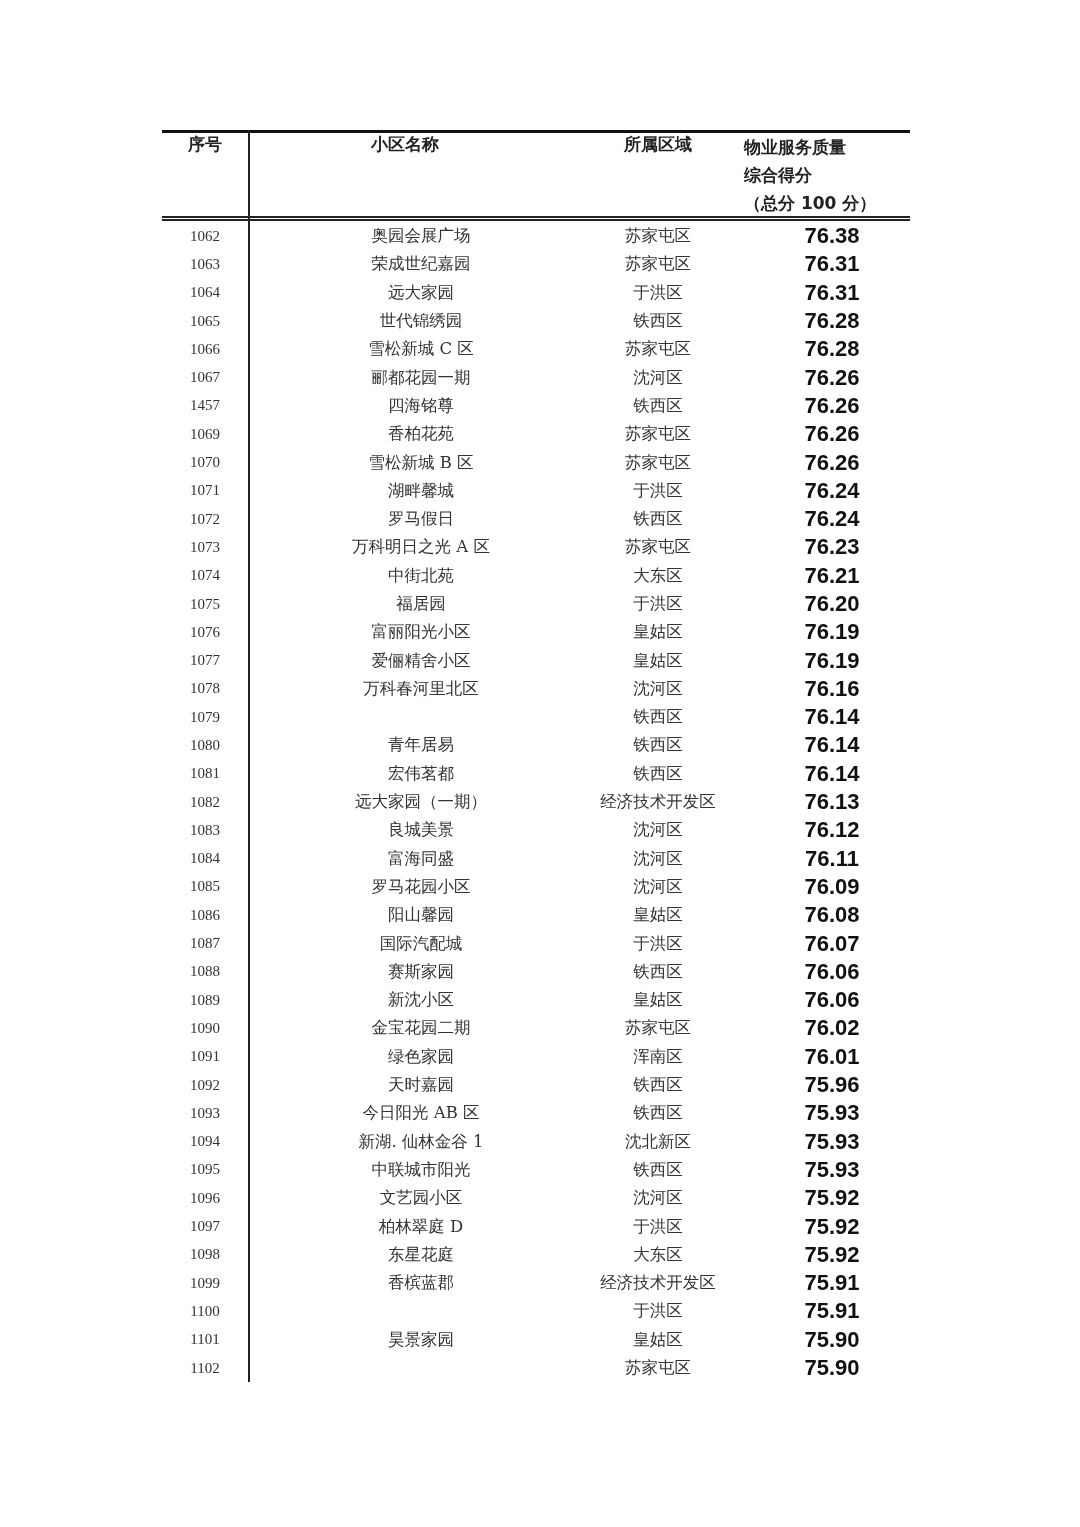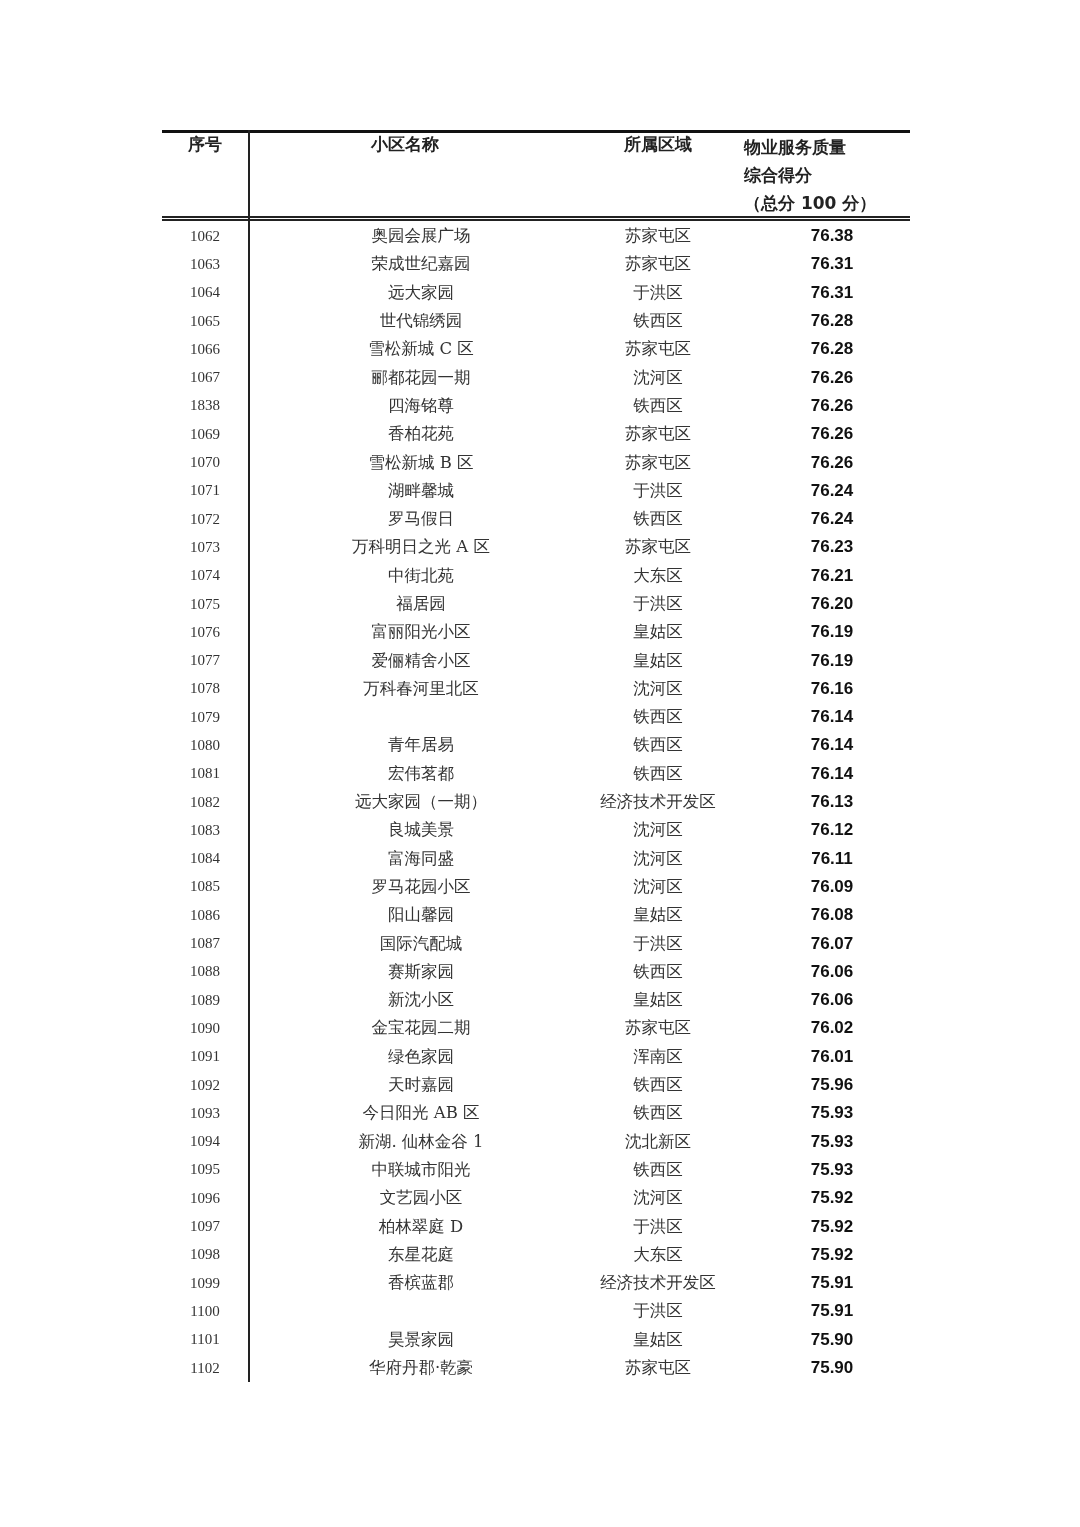--- a/index.html
+++ b/index.html
@@ -16,21 +16,21 @@
   .hdr-bottom1 { position:absolute; left:0; top:86px; width:748px; height:1.5px; background:#222; }
   .hdr-bottom2 { position:absolute; left:0; top:89px; width:748px; height:1.5px; background:#222; }
   .rows { position:absolute; left:0; top:92px; width:748px; }
   .row { position:relative; height:28.3px; }
   .cell { position:absolute; top:0; height:28.3px; display:flex; align-items:center;
           justify-content:center; font-size:16.5px; color:#333; }
   .c-seq { left:0; width:86px; font-family:"Liberation Serif",serif; font-size:15px; }
   .c-name { left:104px; width:310px; }
   .c-area { left:410px; width:172px; }
   .c-score { left:582px; width:176px; font-family:"Liberation Sans",sans-serif;
-             font-weight:bold; font-size:17px; color:#111; }
+             font-weight:bold; font-size:22px; color:#111; }
 </style>
 </head>
 <body>
 
 <div class="table-wrap">
   <div class="top-rule"></div>
   <div class="vline"></div>
 
   <div class="header">
     <div class="hdr-cell" style="left:0;width:86px;">序号</div>
@@ -76,21 +76,21 @@
         <div class="cell c-area">苏家屯区</div>
         <div class="cell c-score">76.28</div>
       </div>
       <div class="row">
         <div class="cell c-seq">1067</div>
         <div class="cell c-name">郦都花园一期</div>
         <div class="cell c-area">沈河区</div>
         <div class="cell c-score">76.26</div>
       </div>
       <div class="row">
-        <div class="cell c-seq">1838</div>
+        <div class="cell c-seq">1457</div>
         <div class="cell c-name">四海铭尊</div>
         <div class="cell c-area">铁西区</div>
         <div class="cell c-score">76.26</div>
       </div>
       <div class="row">
         <div class="cell c-seq">1069</div>
         <div class="cell c-name">香柏花苑</div>
         <div class="cell c-area">苏家屯区</div>
         <div class="cell c-score">76.26</div>
       </div>
@@ -279,18 +279,17 @@
         <div class="cell c-score">75.91</div>
       </div>
       <div class="row">
         <div class="cell c-seq">1101</div>
         <div class="cell c-name">昊景家园</div>
         <div class="cell c-area">皇姑区</div>
         <div class="cell c-score">75.90</div>
       </div>
       <div class="row">
         <div class="cell c-seq">1102</div>
-        <div class="cell c-name">华府丹郡·乾豪</div>
         <div class="cell c-area">苏家屯区</div>
         <div class="cell c-score">75.90</div>
       </div>
     </div>
 </div>
 
 </body></html>

